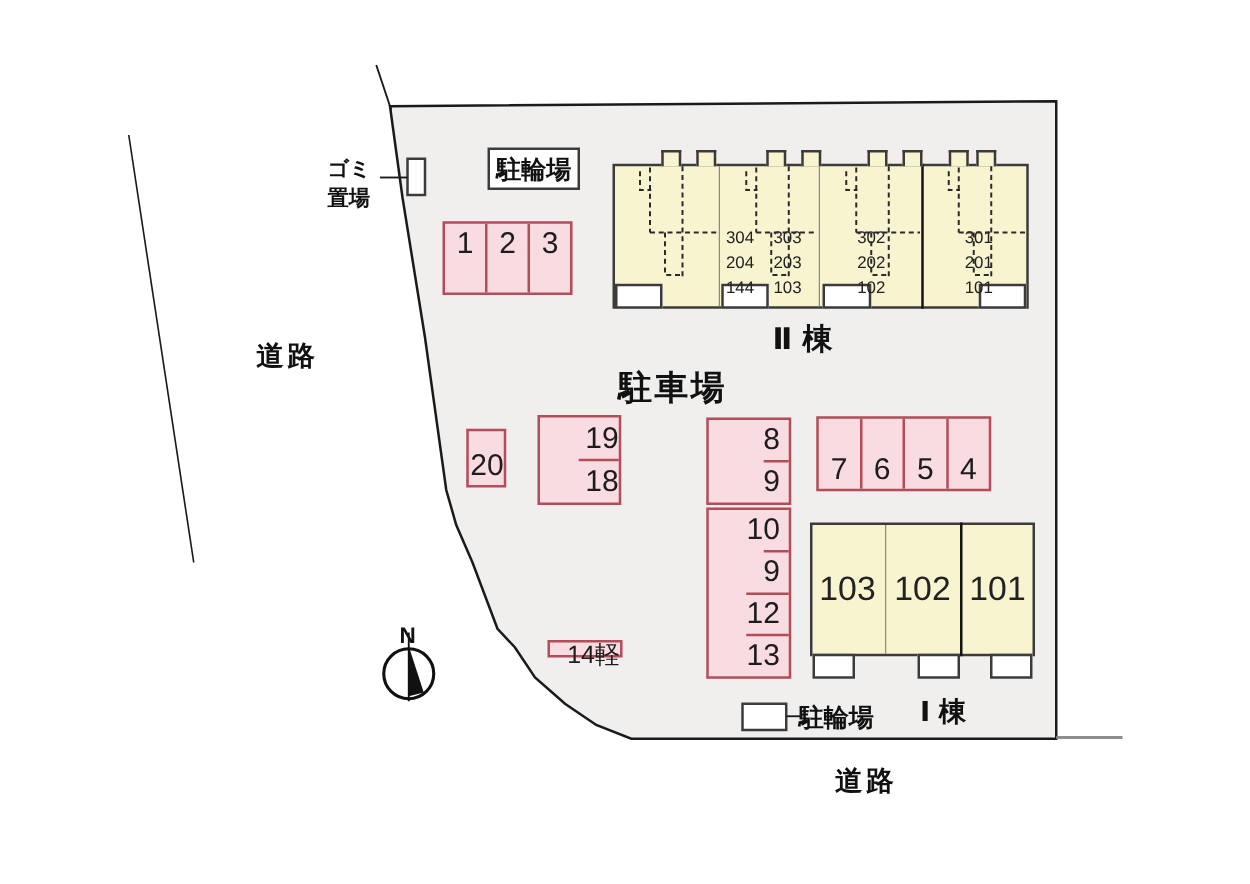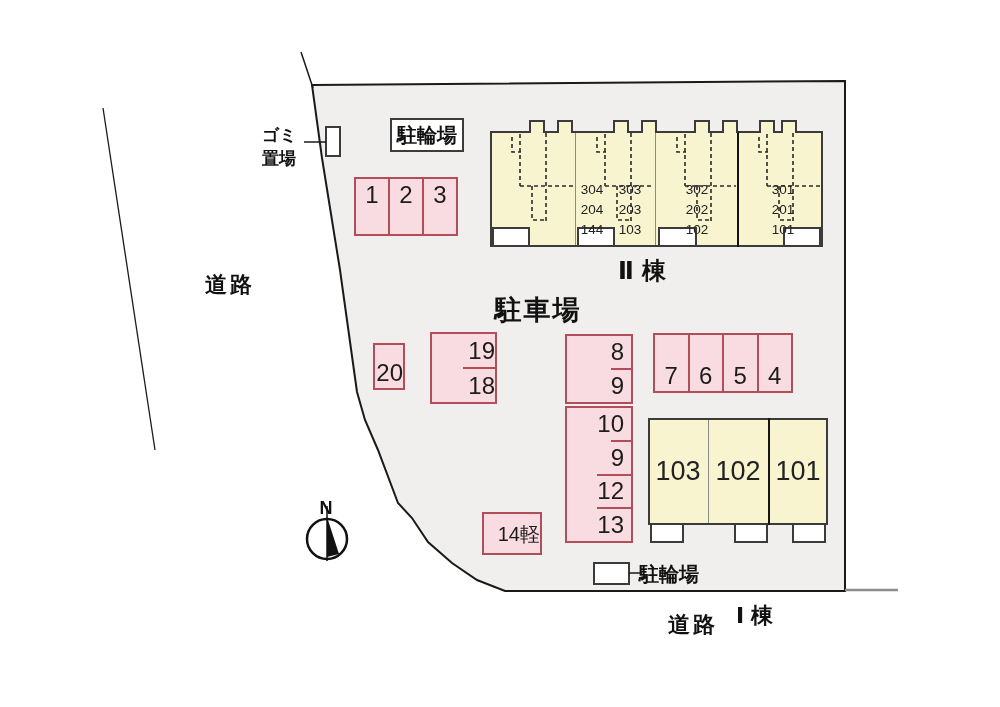--- a/index.html
+++ b/index.html
@@ -97,42 +97,42 @@
 
   <div class="abs bld" style="left:648px;top:418px;width:180px;height:107px;z-index:1;"></div>
   <div class="abs vdiv" style="left:708px;top:420px;height:103px;"></div>
   <div class="abs vdiv strong" style="left:768px;top:418px;height:107px;"></div>
   <div class="abs porch" style="left:650px;top:523px;width:34px;height:20px;"></div>
   <div class="abs porch" style="left:734px;top:523px;width:34px;height:20px;"></div>
   <div class="abs porch" style="left:792px;top:523px;width:34px;height:20px;"></div>
   <div class="abs bigroom" style="left:650px;top:420px;width:56px;height:103px;">103</div>
   <div class="abs bigroom" style="left:710px;top:420px;width:56px;height:103px;">102</div>
   <div class="abs bigroom" style="left:770px;top:420px;width:56px;height:103px;">101</div>
-  <div class="abs lbl center" style="left:698px;top:555px;width:120px;font-size:22px;letter-spacing:7px;margin-top:46px;">Ⅰ棟</div>
+  <div class="abs lbl center" style="left:698px;top:555px;width:120px;font-size:22px;letter-spacing:7px;">Ⅰ棟</div>
 
   <div class="abs pk cols" style="left:354px;top:177px;width:104px;height:59px;">
     <div class="cell numtop">1</div>
     <div class="cell numtop">2</div>
     <div class="cell numtop">3</div>
   </div>
 
   <div class="abs pk cols" style="left:653px;top:333px;width:140px;height:60px;">
     <div class="cell numbottom">7</div>
     <div class="cell numbottom">6</div>
     <div class="cell numbottom">5</div>
     <div class="cell numbottom">4</div>
   </div>
 
   <div class="abs pk rows" style="left:430px;top:332px;width:67px;height:72px;">
     <div class="cell numleft">19</div>
     <div class="cell numleft">18</div>
   </div>
 
 
-  <div class="abs pk rows" style="left:438px;top:512px;width:60px;height:43px;margin-left:44px;">
+  <div class="abs pk rows" style="left:438px;top:512px;width:60px;height:14px;">
     <div class="cell numcenter" style="font-size:20px;">14軽</div>
   </div>
 
   <div class="abs pk rows" style="left:373px;top:343px;width:32px;height:47px;">
     <div class="cell numbottom">20</div>
   </div>
 
   <div class="abs pk rows" style="left:565px;top:334px;width:68px;height:70px;">
     <div class="cell numright">8</div>
     <div class="cell numright">9</div>

